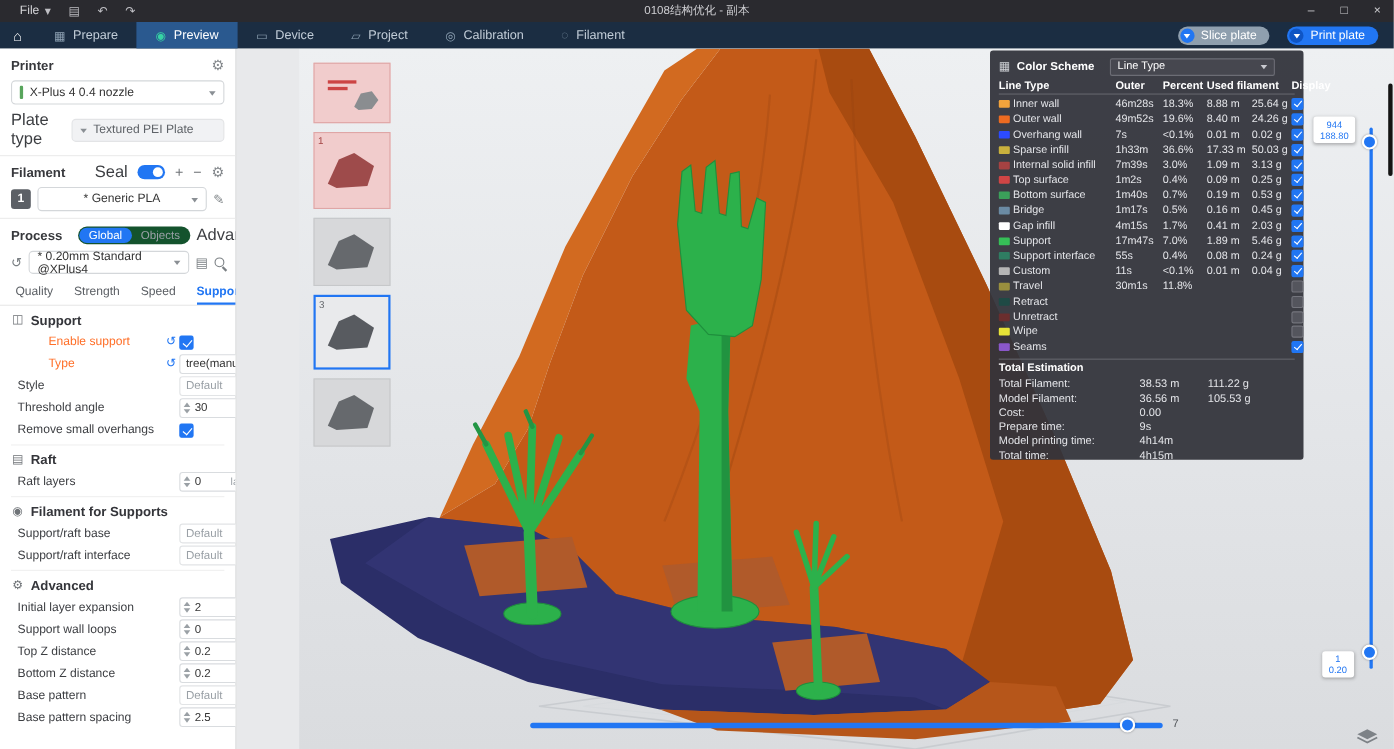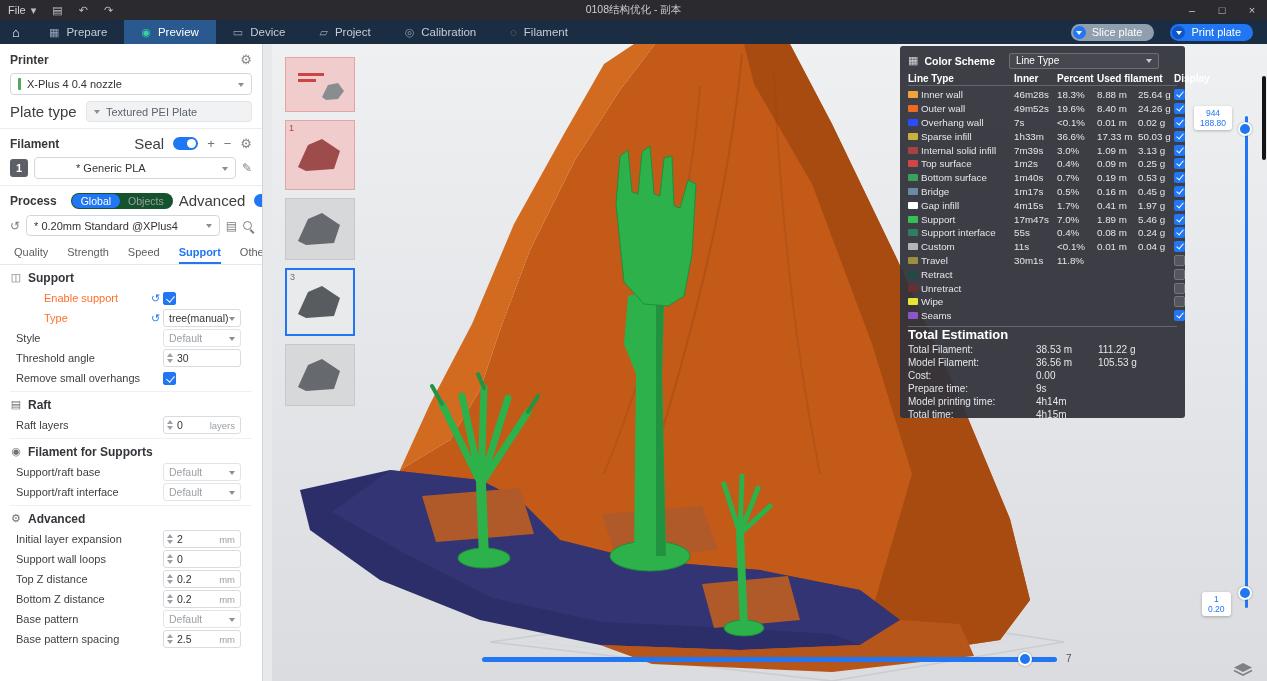--- a/index.html
+++ b/index.html
@@ -1,21 +1,21 @@
 <!DOCTYPE html>
 <html><head>
 <meta charset="utf-8">
 <style>
 *{margin:0;padding:0;box-sizing:border-box;}
 html,body{width:1267px;height:681px;}
 body{font-family:"Liberation Sans",sans-serif;position:relative;overflow:hidden;background:#e8e9eb;font-size:11px;color:#333;}
 
 
 .titlebar{position:absolute;left:0;top:0;width:100%;height:20px;background:#2a2a2f;display:flex;align-items:center;color:#d5d5d8;z-index:30;}
-.tb-left{display:flex;align-items:center;gap:16px;padding-left:8px;}
+.tb-left{display:flex;align-items:center;gap:16px;padding-left:18px;}
 .file-menu{display:flex;align-items:center;gap:5px;font-size:11px;}
 .tb-ic{font-size:11px;color:#bfbfc4;}
 .tb-title{position:absolute;left:50%;transform:translateX(-50%);font-size:10.5px;color:#cfcfd3;white-space:nowrap;}
 .tb-right{margin-left:auto;display:flex;}
 .win-btn{width:30px;height:20px;display:flex;align-items:center;justify-content:center;font-size:11px;color:#c9c9cd;}
 
 
 .navbar{position:absolute;left:0;top:20px;width:100%;height:24px;background:#1b2d42;display:flex;align-items:center;z-index:30;}
 .home{width:32px;height:24px;display:flex;align-items:center;justify-content:center;color:#fff;font-size:13px;}
 #nav-tabs{display:flex;height:24px;}
@@ -26,21 +26,21 @@
 .nav-right{margin-left:auto;display:flex;gap:16px;padding-right:14px;align-items:center;}
 .pill{height:17px;border-radius:9px;display:flex;align-items:center;gap:6px;padding:0 12px 0 2px;font-size:11px;color:#fff;}
 .pill.gray{background:#8f9fae;}
 .pill.blue{background:#2176f3;}
 .pill-circle{width:13px;height:13px;border-radius:50%;display:flex;align-items:center;justify-content:center;flex:0 0 13px;}
 .pill.gray .pill-circle{background:#2176f3;}
 .pill.blue .pill-circle{background:#0f55c4;}
 .dcaret{width:0;height:0;border:3px solid transparent;border-top:4px solid #fff;margin-top:4px;}
 
 
-.sidebar{position:absolute;left:0;top:44px;width:263px;height:637px;background:#fff;border-right:1px solid #d4d6d8;padding:5px 10px 0 10px;overflow:hidden;z-index:20;}
+.sidebar{position:absolute;left:0;top:44px;width:215px;height:637px;background:#fff;border-right:1px solid #d4d6d8;padding:5px 10px 0 10px;overflow:hidden;z-index:20;}
 .sec-head{display:flex;align-items:center;height:21px;gap:6px;}
 .sec-title{font-size:12px;font-weight:bold;color:#37383c;}
 .sec-right{margin-left:auto;display:flex;align-items:center;gap:9px;}
 .gear{color:#84888c;font-size:13px;line-height:1;}
 .plusminus{color:#6f7control;color:#6f7377;font-size:13px;line-height:1;}
 .divider{border-top:1px solid #ececec;margin:6px -10px 4px -10px;}
 .combo{display:flex;align-items:center;border:1px solid #d4d7da;border-radius:4px;background:#fff;height:22px;padding:0 7px;font-size:11px;color:#333;}
 .combo .caret,.mini-select .caret{width:0;height:0;border:3.5px solid transparent;border-top:4.5px solid #8a8f94;margin-left:auto;transform:translateY(2px);}
 .caret-l{width:0;height:0;border:3.5px solid transparent;border-top:4.5px solid #8a8f94;margin-right:6px;transform:translateY(2px);}
 .combo.gray{background:#f1f2f4;border-color:#e3e4e6;color:#5f6putting;color:#5f6periodic;color:#5f6368;}
@@ -106,21 +106,21 @@
 .lg-select{margin-left:8px;width:150px;height:16px;background:#46474f;border:1px solid #6c6d75;border-radius:2px;display:flex;align-items:center;padding:0 6px;font-size:10px;color:#fff;}
 .lg-select .caret{width:0;height:0;border:3px solid transparent;border-top:4px solid #c8c9cf;margin-left:auto;transform:translateY(2px);}
 .lg-row{display:grid;grid-template-columns:13px 93px 43px 40px 41px 36px auto;align-items:center;height:13.8px;font-size:9.8px;color:#e4e5e9;}
 .lg-row.head{font-weight:bold;color:#fff;font-size:10px;height:15px;border-bottom:1px solid #64656d;margin-bottom:2px;}
 .lg-name{white-space:nowrap;}
 .swatch{width:10px;height:7px;border-radius:1px;display:inline-block;}
 .lg-check{width:11px;height:11px;border-radius:2px;margin-left:auto;margin-right:5px;position:relative;display:inline-block;}
 .lg-check.on{background:#2176f3;}
 .lg-check.on::after{content:"";position:absolute;left:3.5px;top:1px;width:3px;height:6px;border:solid #fff;border-width:0 1.5px 1.5px 0;transform:rotate(40deg);}
 .lg-check.off{background:#54555d;border:1px solid #74757d;}
-.lg-total-title{font-weight:bold;color:#fff;font-size:13px;height:17px;display:flex;align-items:center;border-top:1px solid #64656d;margin-top:3px;}
+.lg-total-title{font-weight:bold;color:#fff;font-size:10px;height:17px;display:flex;align-items:center;border-top:1px solid #64656d;margin-top:3px;}
 .lg-trow{display:grid;grid-template-columns:128px 62px auto;font-size:10px;height:13px;align-items:center;color:#e4e5e9;}
 
 
 .hslider{position:absolute;left:210px;top:606px;width:610px;height:18px;z-index:8;}
 .htrack{position:absolute;left:0;top:7px;width:575px;height:5px;border-radius:3px;background:#2176f3;}
 .hhandle{position:absolute;left:536px;top:2px;width:14px;height:14px;border-radius:50%;background:#2176f3;border:2px solid #fff;box-shadow:0 0 2px rgba(0,0,0,.4);}
 .hlabel{position:absolute;left:584px;top:3px;font-size:10px;color:#4c5054;}
 .vline{position:absolute;left:973px;top:72px;width:3px;height:492px;background:#2176f3;border-radius:2px;z-index:8;}
 .vhandle{position:absolute;left:966px;width:14px;height:14px;border-radius:50%;background:#2176f3;border:2px solid #fff;box-shadow:0 0 2px rgba(0,0,0,.4);z-index:9;}
 .vhandle.t{top:78px;}
@@ -533,21 +533,21 @@
     <div class="lg-head">
       <span class="lg-ic">▦</span>
       <span class="lg-title">Color Scheme</span>
       <div class="lg-select">
         <span>Line Type</span>
         <span class="caret"></span>
       </div>
     </div>
     <div class="lg-row head">
       <span style="grid-column:1/3;">Line Type</span>
-      <span>Inner</span>
+      <span>Outer</span>
       <span>Percent</span>
       <span style="grid-column:5/7;">Used filament</span>
       <span style="text-align:right;padding-right:2px;">Display</span>
     </div>
     <div id="legend-rows">
         <div class="lg-row">
           <span class="swatch" style="background:#F2A33C"></span>
           <span class="lg-name">Inner wall</span>
           <span>46m28s</span>
           <span>18.3%</span>
@@ -617,21 +617,21 @@
           <span>0.16 m</span>
           <span>0.45 g</span>
           <span class="lg-check on"></span>
         </div>
         <div class="lg-row">
           <span class="swatch" style="background:#FFFFFF"></span>
           <span class="lg-name">Gap infill</span>
           <span>4m15s</span>
           <span>1.7%</span>
           <span>0.41 m</span>
-          <span>1.97 g</span>
+          <span>2.03 g</span>
           <span class="lg-check on"></span>
         </div>
         <div class="lg-row">
           <span class="swatch" style="background:#36BF57"></span>
           <span class="lg-name">Support</span>
           <span>17m47s</span>
           <span>7.0%</span>
           <span>1.89 m</span>
           <span>5.46 g</span>
           <span class="lg-check on"></span>

